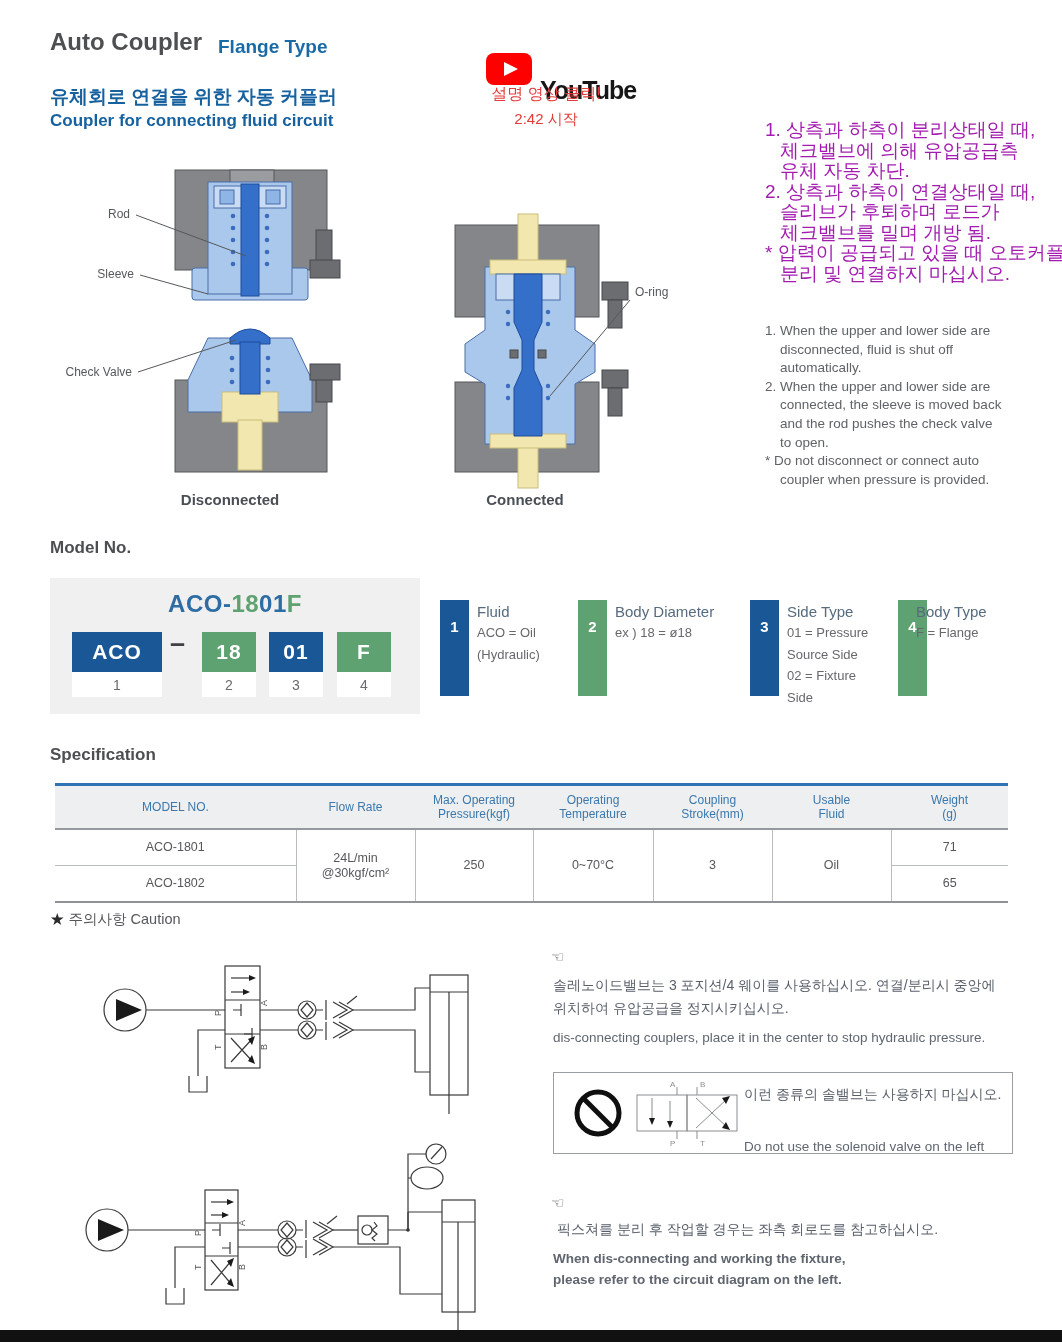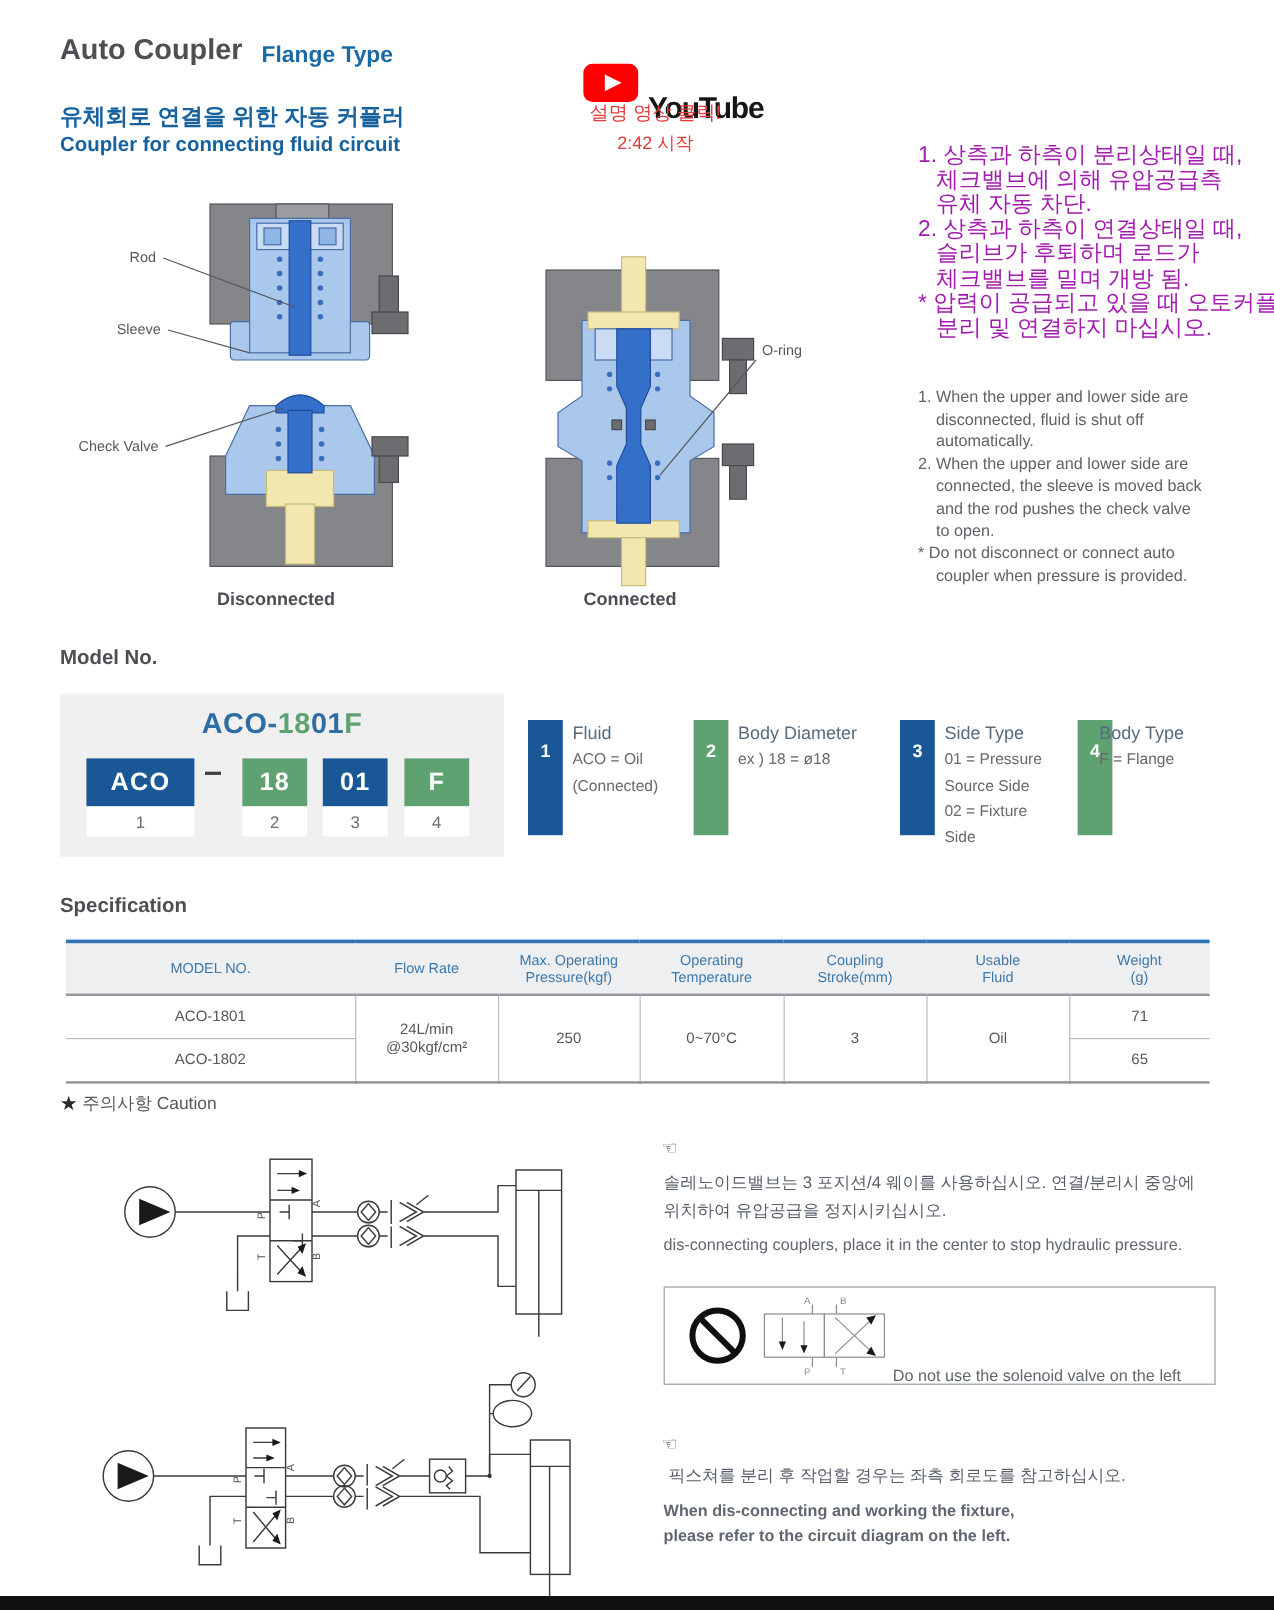--- a/index.html
+++ b/index.html
@@ -199,21 +199,21 @@
     <div class="mnum" style="left:22px;  top:94px; width:90px;">1</div>
     <div class="mnum" style="left:152px; top:94px; width:54px;">2</div>
     <div class="mnum" style="left:219px; top:94px; width:54px;">3</div>
     <div class="mnum" style="left:287px; top:94px; width:54px;">4</div>
   </div>
 
   <div class="lg-bar bg-blue" style="left:440px; top:600px;">1</div>
   <div class="abs" style="left:477px; top:602px;">
     <div class="lg-title">Fluid</div>
     <div class="lg-line">ACO = Oil</div>
-    <div class="lg-line">(Connected)</div>
+    <div class="lg-line">(Hydraulic)</div>
   </div>
   <div class="lg-bar bg-green" style="left:578px; top:600px;">2</div>
   <div class="abs" style="left:615px; top:602px;">
     <div class="lg-title">Body Diameter</div>
     <div class="lg-line">ex ) 18 = ø18</div>
   </div>
   <div class="lg-bar bg-blue" style="left:750px; top:600px;">3</div>
   <div class="abs" style="left:787px; top:602px;">
     <div class="lg-title">Side Type</div>
     <div class="lg-line">01 = Pressure</div>
@@ -398,20 +398,21 @@
       <path d="M74,49 L106,19"></path>
         <polygon points="108,17 100,19 104,25" fill="#1a1a1a" stroke="none"></polygon>
       <path d="M74,19 L106,49"></path>
         <polygon points="108,51 100,49 104,43" fill="#1a1a1a" stroke="none"></polygon>
       <path d="M55,16 V8 M75,16 V8 M55,52 V60 M75,52 V60"></path>
       <text x="48" y="8" class="tiny-label" stroke="none" fill="#8a8d90">A</text>
       <text x="78" y="8" class="tiny-label" stroke="none" fill="#8a8d90">B</text>
       <text x="48" y="67" class="tiny-label" stroke="none" fill="#8a8d90">P</text>
       <text x="78" y="67" class="tiny-label" stroke="none" fill="#8a8d90">T</text>
     </svg>
+    <div class="abs ckr" style="left:190px; top:10px;">이런 종류의 솔밸브는 사용하지 마십시오.</div>
     <div class="abs cen" style="left:190px; top:40px;margin-top:23px;">Do not use the solenoid valve on the left</div>
   </div>
 
   <div class="abs hand" style="left:551px; top:1194px;">☜</div>
   <div class="abs ckr" style="left:557px; top:1218px;">픽스쳐를 분리 후 작업할 경우는 좌측 회로도를 참고하십시오.</div>
   <div class="abs" style="left:553px; top:1248px;font-weight:bold;">
     <div class="cen">When dis-connecting and working the fixture,</div>
     <div class="cen">please refer to the circuit diagram on the left.</div>
   </div>
 

